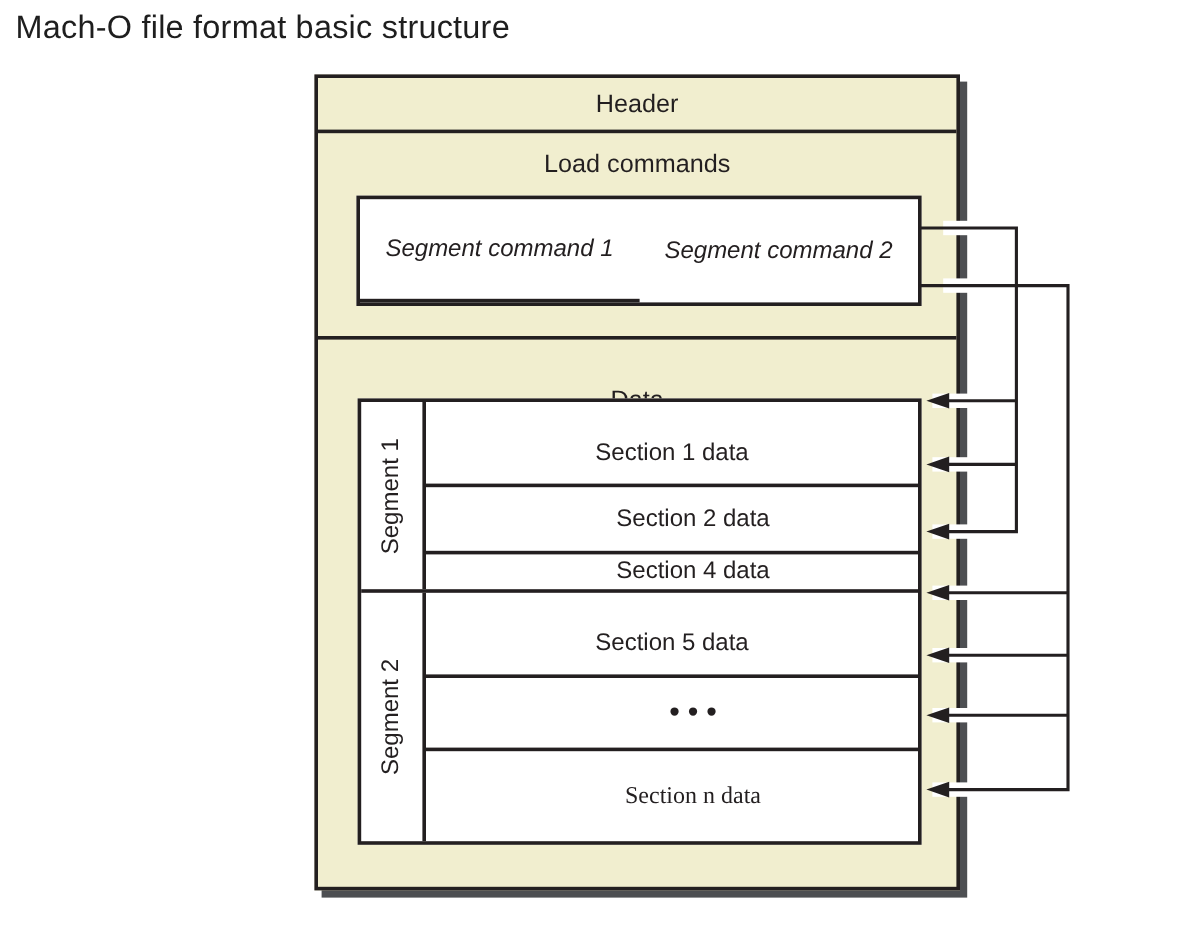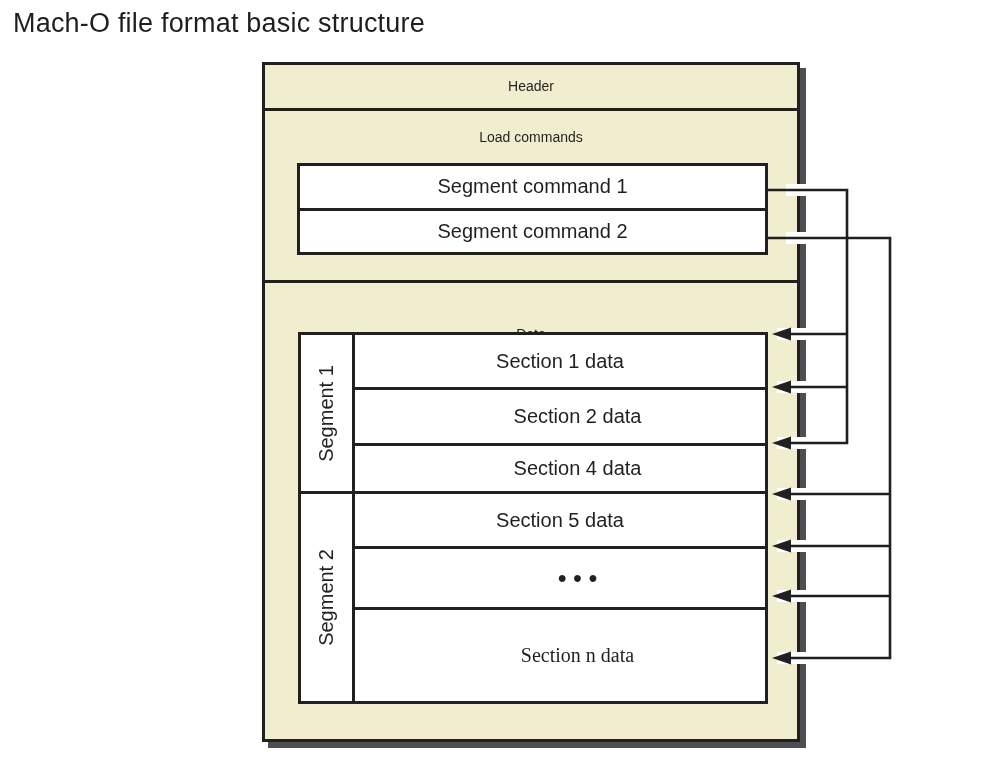--- a/index.html
+++ b/index.html
@@ -16,53 +16,53 @@
     position:absolute;left:13px;top:8px;font-size:27px;font-weight:500;
     letter-spacing:0.2px;color:#1e1e1e;white-space:nowrap;
   }
   
   .outer-box{
     position:absolute;left:262px;top:62px;width:532px;height:674px;
     background:var(--fill);border:3px solid var(--ink);
     box-shadow:6px 6px 0 var(--shadow);
   }
   .band-label{
-    position:absolute;left:0;right:0;text-align:center;font-size:14px;color:var(--ink);
+    position:absolute;left:0;right:0;text-align:center;font-size:21px;color:var(--ink);
   }
   .header-label{top:0;height:43px;line-height:43px;}
   .hdivider{position:absolute;left:0;right:0;height:3px;background:var(--ink);}
   .div-header{top:43px;}
   .div-data{top:215px;}
   .load-label{top:57px;height:30px;line-height:30px;}
   .data-label{top:226px;height:30px;line-height:30px;margin-top:28px;}
   
   .cmd-box{
     position:absolute;left:32px;top:98px;width:465px;height:86px;background:#fff;
-    border:3px solid var(--ink);display:flex;flex-direction:column;
+    border:3px solid var(--ink);display:flex;flex-direction:row;font-style:italic;
   }
   .cmd-row{
     flex:1;display:flex;align-items:center;justify-content:center;font-size:20px;
   }
   .cmd-row:first-child{border-bottom:3px solid var(--ink);}
   
   .section-table{
     position:absolute;left:33px;top:267px;width:464px;height:366px;background:#fff;
     border:3px solid var(--ink);display:flex;flex-direction:column;
   }
   .seg-block{display:flex;}
   .seg-block-1{height:156px;border-bottom:3px solid var(--ink);}
   .seg-block-2{flex:1;}
   .seg-label-cell{
     width:51px;border-right:3px solid var(--ink);
     display:flex;align-items:center;justify-content:center;overflow:visible;
   }
   .vlabel{
     transform:rotate(-90deg);white-space:nowrap;font-size:20px;color:var(--ink);
   }
-  .sec-rows{flex:1;display:flex;flex-direction:column;}
+  .sec-rows{flex:1;display:flex;flex-direction:column;margin-top:16px;}
   .srow{
     display:flex;align-items:center;justify-content:center;
     font-size:20px;color:var(--ink);
   }
   .srow + .srow{border-top:3px solid var(--ink);padding-left:35px;}
   .r1{height:52px;}  .r2{height:53px;} .r3{flex:1;}
   .r4{height:52px;}  .r5{height:47px;} .r6{height:58px;} .r7{flex:1;font-family:Liberation Serif, serif;}
   .ellipsis{font-size:24px;font-weight:bold;letter-spacing:7px;text-indent:7px;}
   
   .wires{position:absolute;left:0;top:0;width:990px;height:776px;pointer-events:none;}

